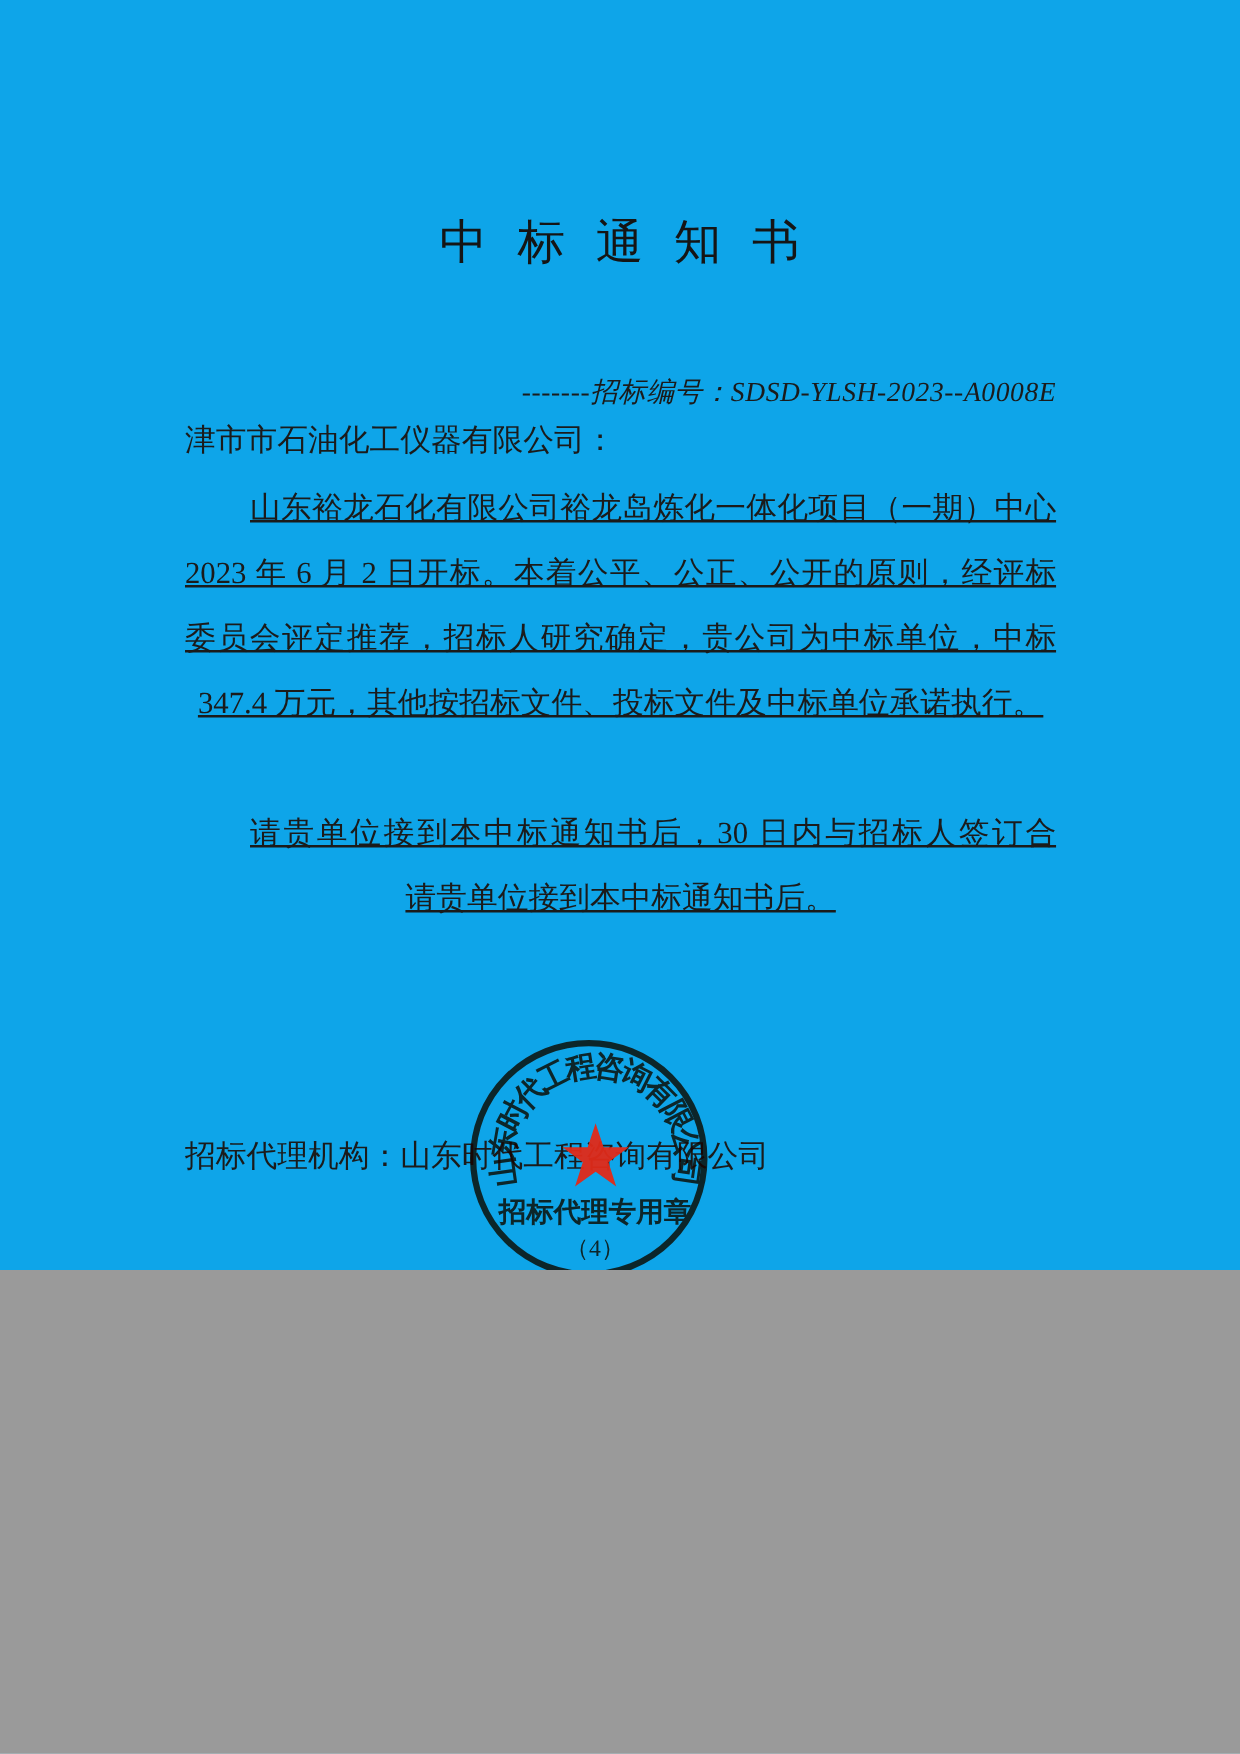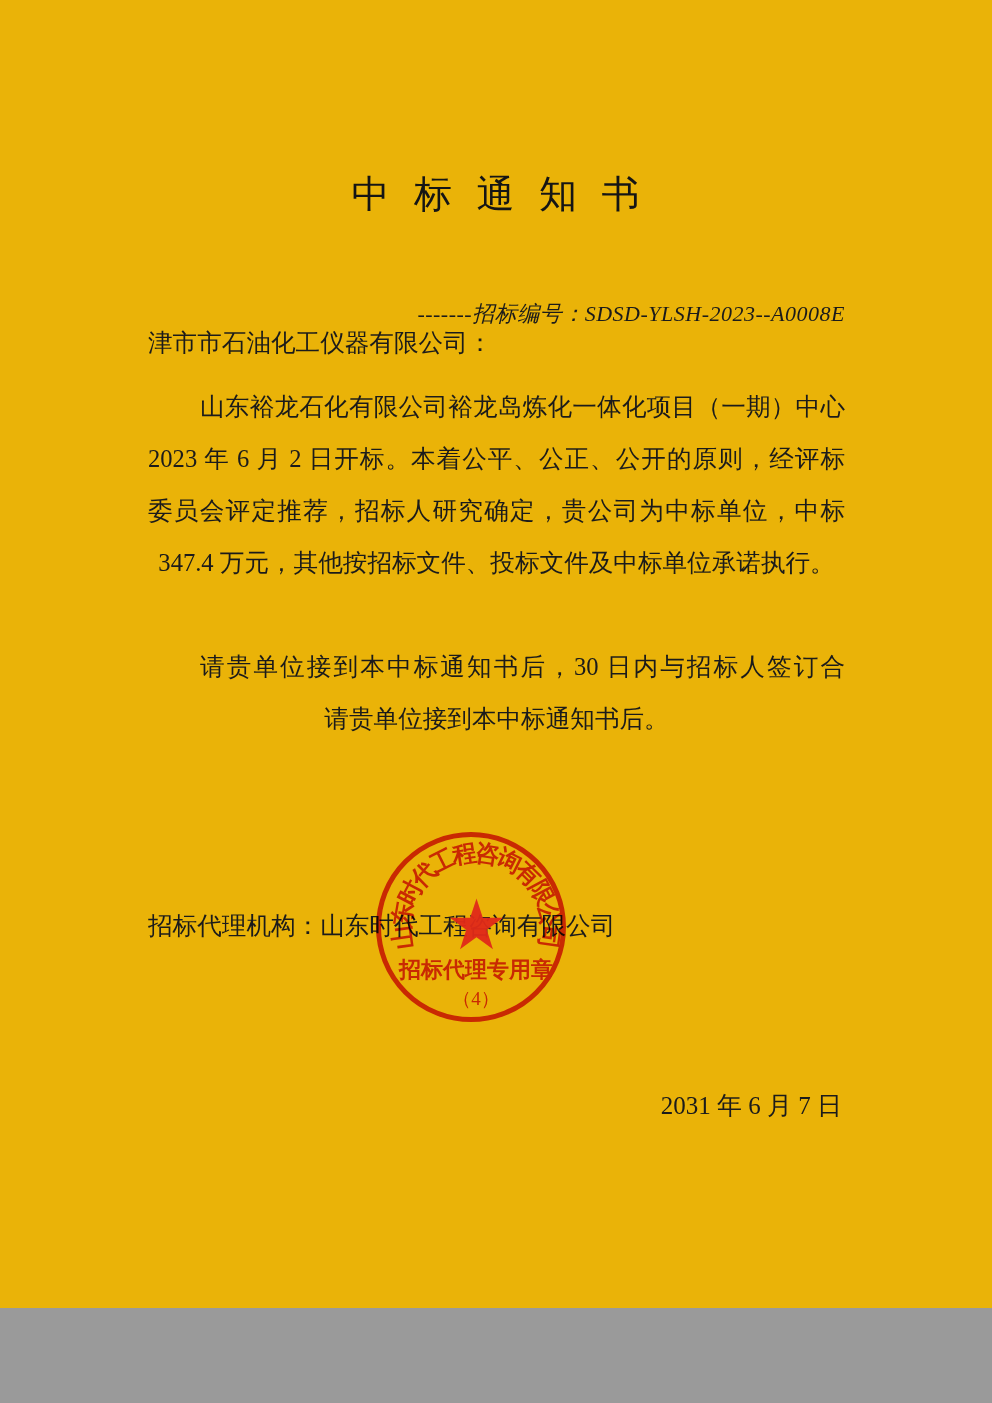--- a/index.html
+++ b/index.html
@@ -1,46 +1,47 @@
 <!DOCTYPE html>
 <html><head>
 <meta charset="utf-8">
 <style>
   html,body{margin:0;padding:0;background:#9a9a9a;}
   .page{
     position:relative;
-    width:992px;height:1308px;
+    width:992px;height:1016px;
     margin:0 auto;
-    background:#eab308;
+    background:#0ea5e9;
     overflow:hidden;
     font-family:"Liberation Serif","DejaVu Serif",serif;
     color:#1b1b1b;
   }
   .doc-title{
     position:absolute;top:172px;left:0;width:100%;
     text-align:center;
     font-size:38px;line-height:44px;
     letter-spacing:1px;word-spacing:13px;
     color:#151515;
   }
   .ref-line{
     position:absolute;top:301px;right:147px;
     font-size:22px;line-height:26px;
     letter-spacing:0.5px;
     white-space:nowrap;
     font-style:italic;
   }
   .addressee{
-    position:absolute;top:328px;left:148px;
+    position:absolute;top:338px;left:148px;
     font-size:24.6px;line-height:30px;
     white-space:nowrap;
   }
   .para{
     position:absolute;left:148px;width:697px;
     font-size:24.6px;
+    text-decoration:underline;
   }
   .para-1{top:381px;}
   .para-2{top:641px;}
   .line{
     height:52px;line-height:52px;
     text-align:center;
     white-space:nowrap;
   }
   .line.j{
     text-align:justify;

